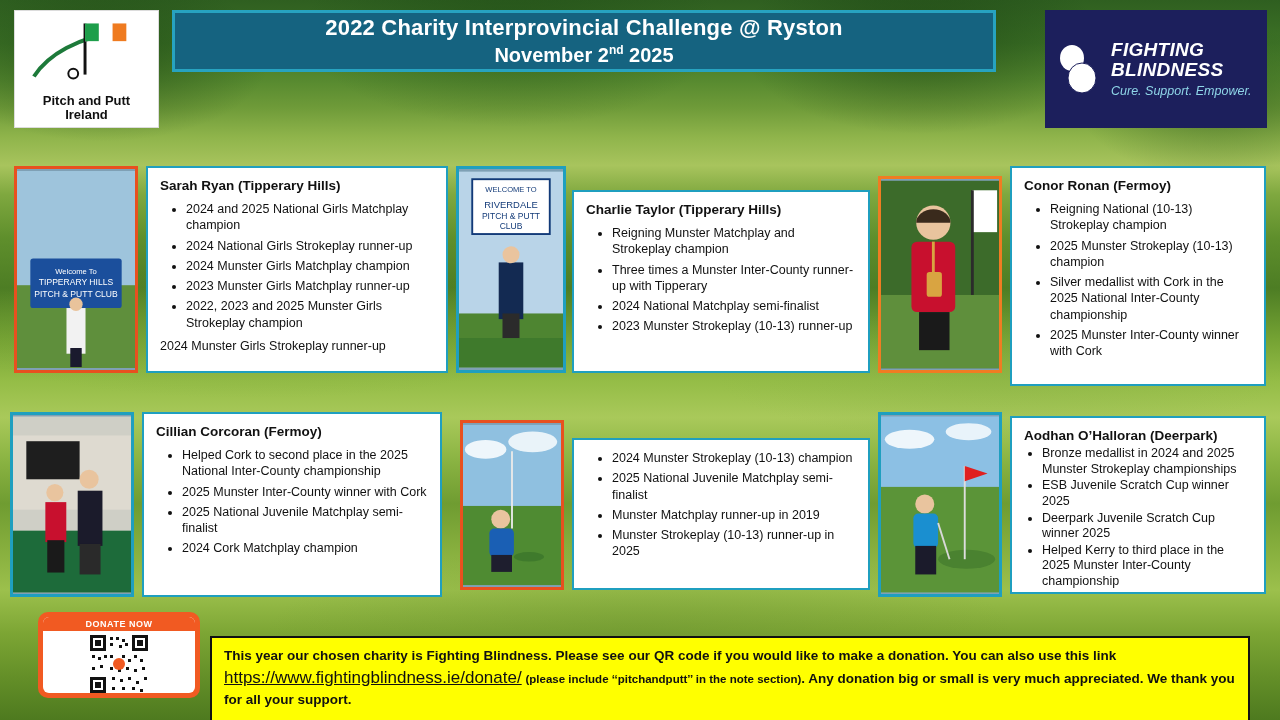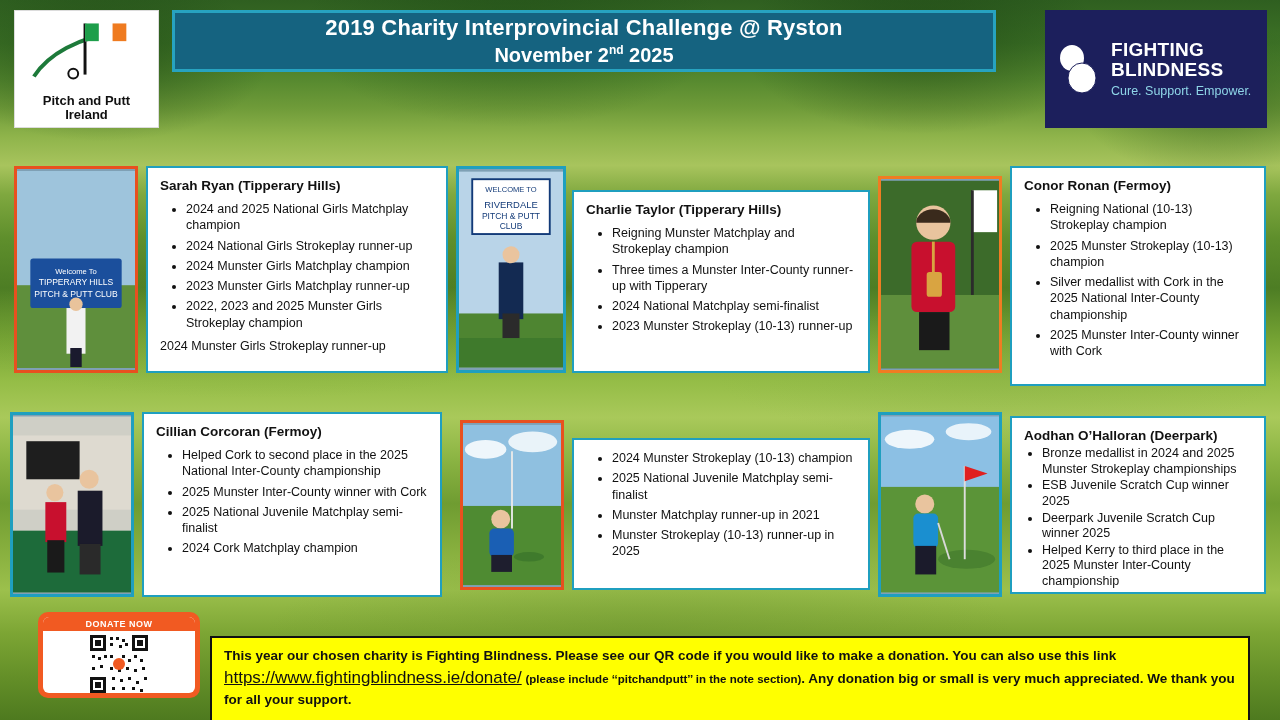--- a/index.html
+++ b/index.html
@@ -61,21 +61,21 @@
     position: absolute; left: 234px; top: 94px; width: 732px; height: 34px;
     background: #e8712a; border: 2px solid #b8531a;
     display: flex; align-items: center; justify-content: center;
     color: #ffffff; font-size: 19px; font-weight: bold;
   }
   .logo-right {
     position: absolute; left: 1045px; top: 10px; width: 222px; height: 118px;
     background: #1c1f5c; display: flex; align-items: center; padding: 0 10px; gap: 10px;
   }
   .fb-mark { width: 46px; height: 52px; flex: 0 0 auto; }
-  .fb-text { color: #ffffff; line-height: 1.05; }
+  .fb-text { color: #ffffff; line-height: 1.05; font-style: italic; }
   .fb-text .t1 { font-size: 19px; font-weight: bold; letter-spacing: .3px; }
   .fb-text .t2 { font-size: 19px; font-weight: bold; letter-spacing: .3px; }
   .fb-text .t3 { font-size: 12.5px; color: #8fd6e8; margin-top: 5px; }
 
   
   .photo {
     position: absolute; overflow: hidden;
     background: #7fa0b5;
   }
   .photo.br-red { border: 3px solid #e8501f; }
@@ -129,21 +129,21 @@
       <rect x="86" y="8" width="14" height="18" fill="#ef7b20"></rect>
       <circle cx="46" cy="59" r="5" fill="#ffffff" stroke="#111" stroke-width="2"></circle>
     </svg>
     <div class="ppi-text">
       <div>Pitch and Putt</div>
       <div>Ireland</div>
     </div>
   </div>
 
   <div class="title-box">
-    <div class="l1">2019 Charity Interprovincial Challenge @ Ryston</div>
+    <div class="l1">2022 Charity Interprovincial Challenge @ Ryston</div>
     <div class="l2">
       <span>November 2</span><sup>nd</sup><span> 2025</span>
     </div>
   </div>
 
 
   <div class="logo-right">
     <svg class="fb-mark" viewBox="0 0 46 52">
       <ellipse cx="17" cy="15" rx="12" ry="13" fill="#ffffff"></ellipse>
       <ellipse cx="27" cy="35" rx="14" ry="15" fill="#ffffff"></ellipse>
@@ -269,21 +269,21 @@
       <rect x="28" y="110" width="26" height="30" rx="5" fill="#1a5fb4"></rect>
       <rect x="30" y="138" width="22" height="18" fill="#1e1e2e"></rect>
       <ellipse cx="70" cy="140" rx="16" ry="5" fill="#3f7a2c"></ellipse>
     </svg>
   </div>
 
   <div class="textcard" style="left:572px; top:438px; width:298px; height:152px;">
     <ul>
       <li>2024 Munster Strokeplay (10-13) champion</li>
       <li>2025 National Juvenile Matchplay semi-finalist</li>
-      <li>Munster Matchplay runner-up in 2021</li>
+      <li>Munster Matchplay runner-up in 2019</li>
       <li>Munster Strokeplay (10-13) runner-up in 2025</li>
     </ul>
   </div>
 
   <div class="photo br-teal" style="left:878px; top:412px; width:124px; height:185px;">
     <svg viewBox="0 0 124 185" width="118" height="179">
       <rect width="124" height="185" fill="#8cc0e4"></rect>
       <ellipse cx="30" cy="24" rx="26" ry="10" fill="#ffffff" opacity=".85"></ellipse>
       <ellipse cx="92" cy="16" rx="24" ry="9" fill="#ffffff" opacity=".8"></ellipse>
       <rect y="74" width="124" height="111" fill="#5b9438"></rect>

